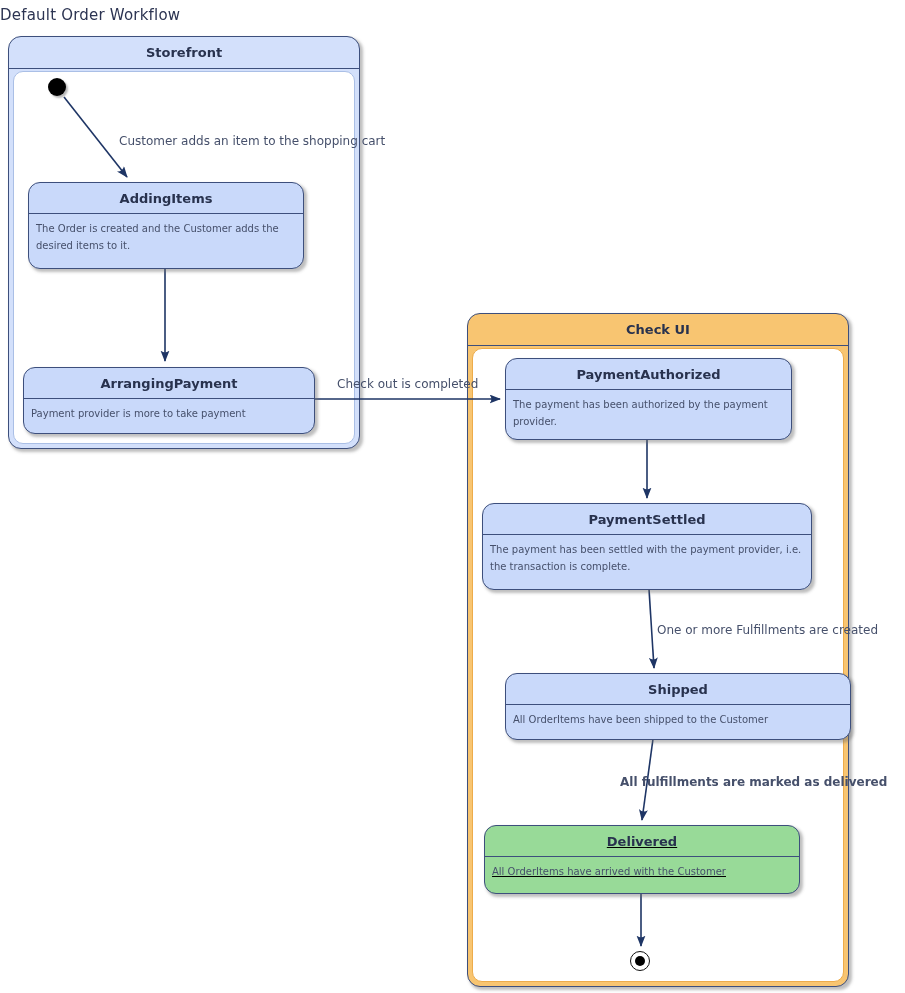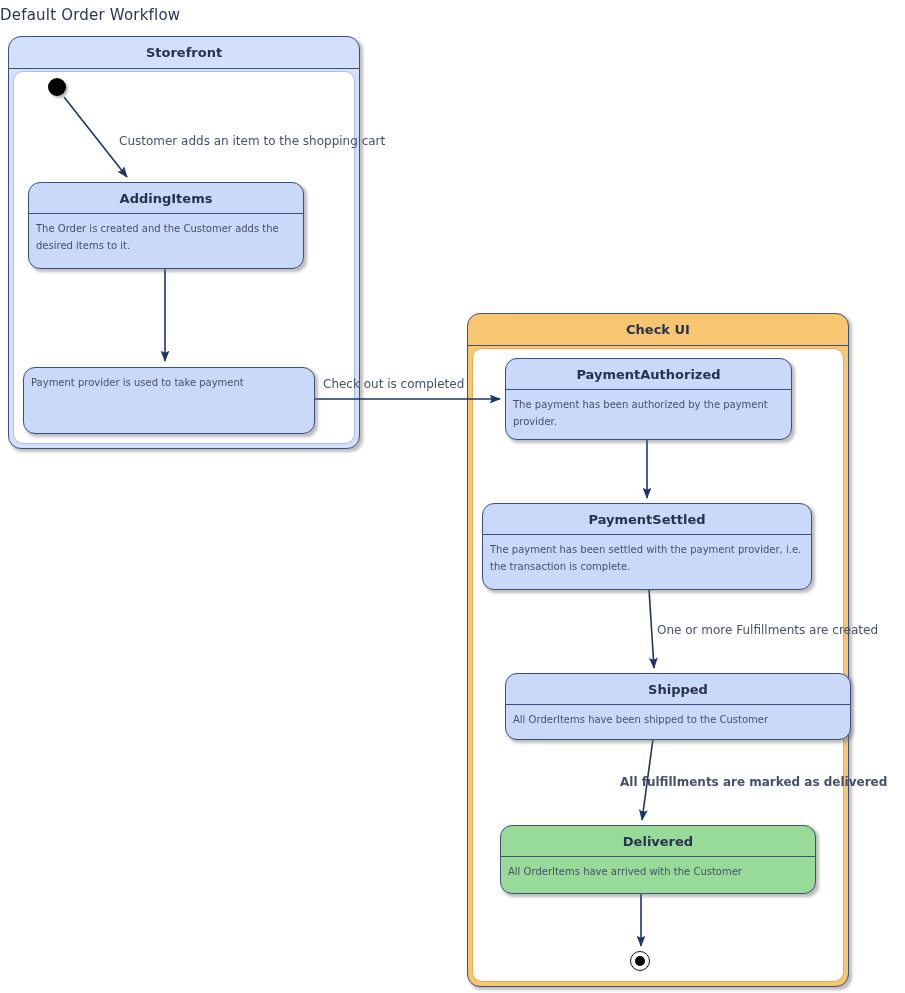--- a/index.html
+++ b/index.html
@@ -98,45 +98,46 @@
   </svg>
 
   <div class="initial-node"></div>
 
   <div class="state" style="left:28px;top:182px;width:274px;height:85px;">
     <div class="state-title">AddingItems</div>
     <div class="state-body">The Order is created and the Customer adds the desired items to it.</div>
   </div>
 
   <div class="state" style="left:23px;top:367px;width:290px;height:65px;">
-    <div class="state-body">Payment provider is used to take payment</div>
+    <div class="state-title">ArrangingPayment</div>
+    <div class="state-body">Payment provider is more to take payment</div>
   </div>
 
   <div class="state" style="left:505px;top:358px;width:285px;height:80px;">
     <div class="state-title">PaymentAuthorized</div>
     <div class="state-body">The payment has been authorized by the payment provider.</div>
   </div>
 
   <div class="state" style="left:482px;top:503px;width:328px;height:85px;">
     <div class="state-title">PaymentSettled</div>
     <div class="state-body">The payment has been settled with the payment provider, i.e. the transaction is complete.</div>
   </div>
 
   <div class="state" style="left:483px;top:673px;width:344px;height:65px;margin-left:22px;">
     <div class="state-title">Shipped</div>
     <div class="state-body">All OrderItems have been shipped to the Customer</div>
   </div>
 
-  <div class="state green" style="left:500px;top:825px;width:314px;height:67px;">
+  <div class="state green" style="left:484px;top:825px;width:314px;height:67px;text-decoration:underline;">
     <div class="state-title">Delivered</div>
     <div class="state-body">All OrderItems have arrived with the Customer</div>
   </div>
 
   <div class="final-node">
     <div class="final-node-dot"></div>
   </div>
 
   <div class="transition-label" style="left:113px;top:134px;margin-left:6px;">Customer adds an item to the shopping cart</div>
-  <div class="transition-label" style="left:323px;top:377px;">Check out is completed</div>
+  <div class="transition-label" style="left:337px;top:377px;">Check out is completed</div>
   <div class="transition-label" style="left:657px;top:623px;">One or more Fulfillments are created</div>
   <div class="transition-label" style="left:620px;top:775px;font-weight:bold;">All fulfillments are marked as delivered</div>
 
 </div>
 
 </body></html>

